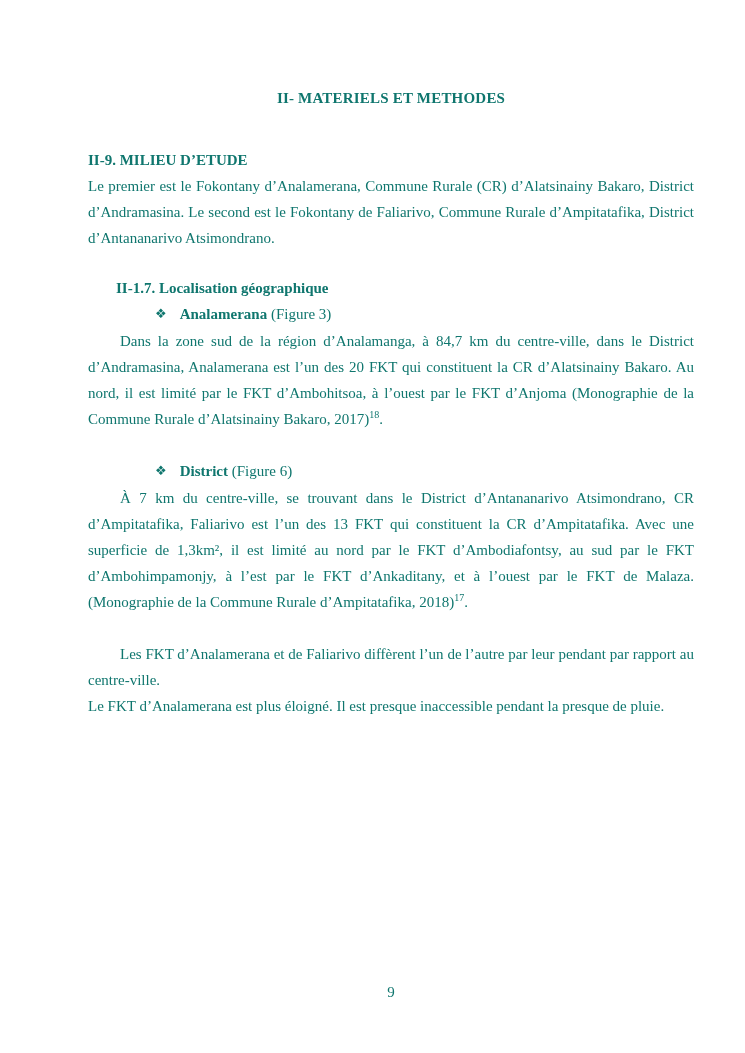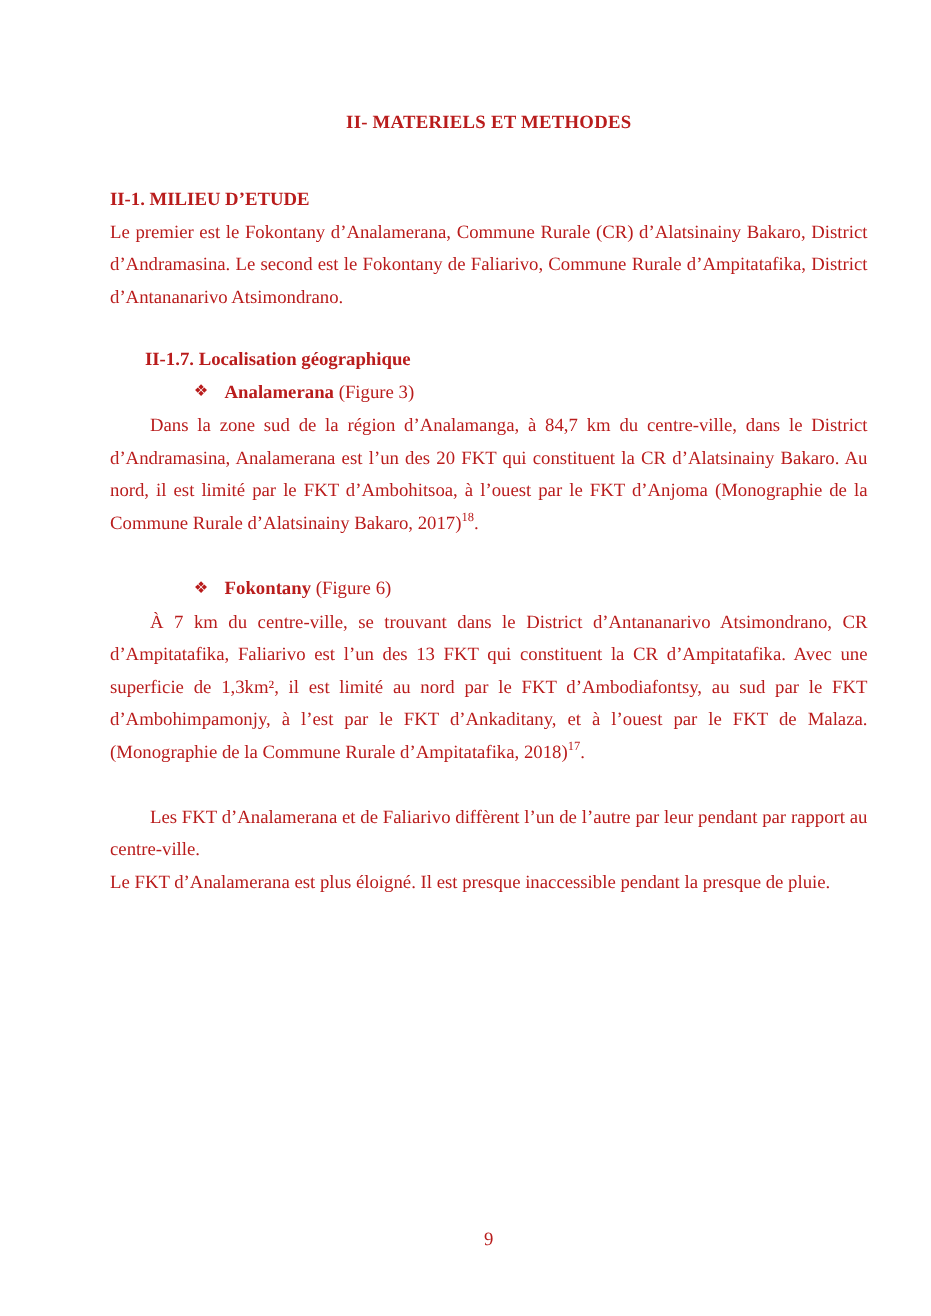--- a/index.html
+++ b/index.html
@@ -2,21 +2,21 @@
 <html><head>
 <meta charset="utf-8">
 <style>
   * { margin: 0; padding: 0; box-sizing: border-box; }
   html, body { background: #ffffff; }
   .page {
     position: relative;
     width: 745px;
     height: 1053px;
     background: #ffffff;
-    color: #b91c1c;
+    color: #0f766e;
     font-family: "Liberation Serif", "DejaVu Serif", serif;
     font-size: 15px;
     line-height: 26px;
     overflow: hidden;
   }
   .content { padding: 88px 51px 0 88px; }
   .doc-title {
     text-align: center;
     font-weight: bold;
     font-size: 15px;
@@ -64,35 +64,35 @@
   }
 </style>
 </head>
 <body>
 
 <div class="page">
   <div class="content">
 
     <div class="doc-title">II- MATERIELS ET METHODES</div>
 
-    <div class="section-heading">II-1. MILIEU D’ETUDE</div>
+    <div class="section-heading">II-9. MILIEU D’ETUDE</div>
 
 
     <p class="body-para">Le premier est le Fokontany d’Analamerana, Commune Rurale (CR) d’Alatsinainy Bakaro, District d’Andramasina. Le second est le Fokontany de Faliarivo, Commune Rurale d’Ampitatafika, District d’Antananarivo Atsimondrano.</p>
 
     <div class="subsection-heading">II-1.7. Localisation géographique</div>
 
     <div class="bullet-line">
       <span class="bullet-glyph">❖</span><span class="bullet-name">Analamerana</span> <span>(Figure 3)</span>
     </div>
 
     <p class="body-para first-indent"><span>Dans la zone sud de la région d’Analamanga, à 84,7 km du centre-ville, dans le District d’Andramasina, Analamerana est l’un des 20 FKT qui constituent la CR d’Alatsinainy Bakaro. Au nord, il est limité par le FKT d’Ambohitsoa, à l’ouest par le FKT d’Anjoma (Monographie de la Commune Rurale d’Alatsinainy Bakaro, 2017)</span><sup class="footnote">18</sup><span>.</span></p>
 
     <div class="bullet-line gap-above">
-      <span class="bullet-glyph">❖</span><span class="bullet-name">Fokontany</span> <span>(Figure 6)</span>
+      <span class="bullet-glyph">❖</span><span class="bullet-name">District</span> <span>(Figure 6)</span>
     </div>
 
     <p class="body-para first-indent"><span>À 7 km du centre-ville, se trouvant dans le District d’Antananarivo Atsimondrano, CR d’Ampitatafika, Faliarivo est l’un des 13 FKT qui constituent la CR d’Ampitatafika. Avec une superficie de 1,3km², il est limité au nord par le FKT d’Ambodiafontsy, au sud par le FKT d’Ambohimpamonjy, à l’est par le FKT d’Ankaditany, et à l’ouest par le FKT de Malaza. (Monographie de la Commune Rurale d’Ampitatafika, 2018)</span><sup class="footnote">17</sup><span>.</span></p>
 
     <p class="body-para first-indent gap-above">Les FKT d’Analamerana et de Faliarivo diffèrent l’un de l’autre par leur pendant par rapport au centre-ville.</p>
 
     <p class="body-para">Le FKT d’Analamerana est plus éloigné. Il est presque inaccessible pendant la presque de pluie.</p>
 
   </div>
 

